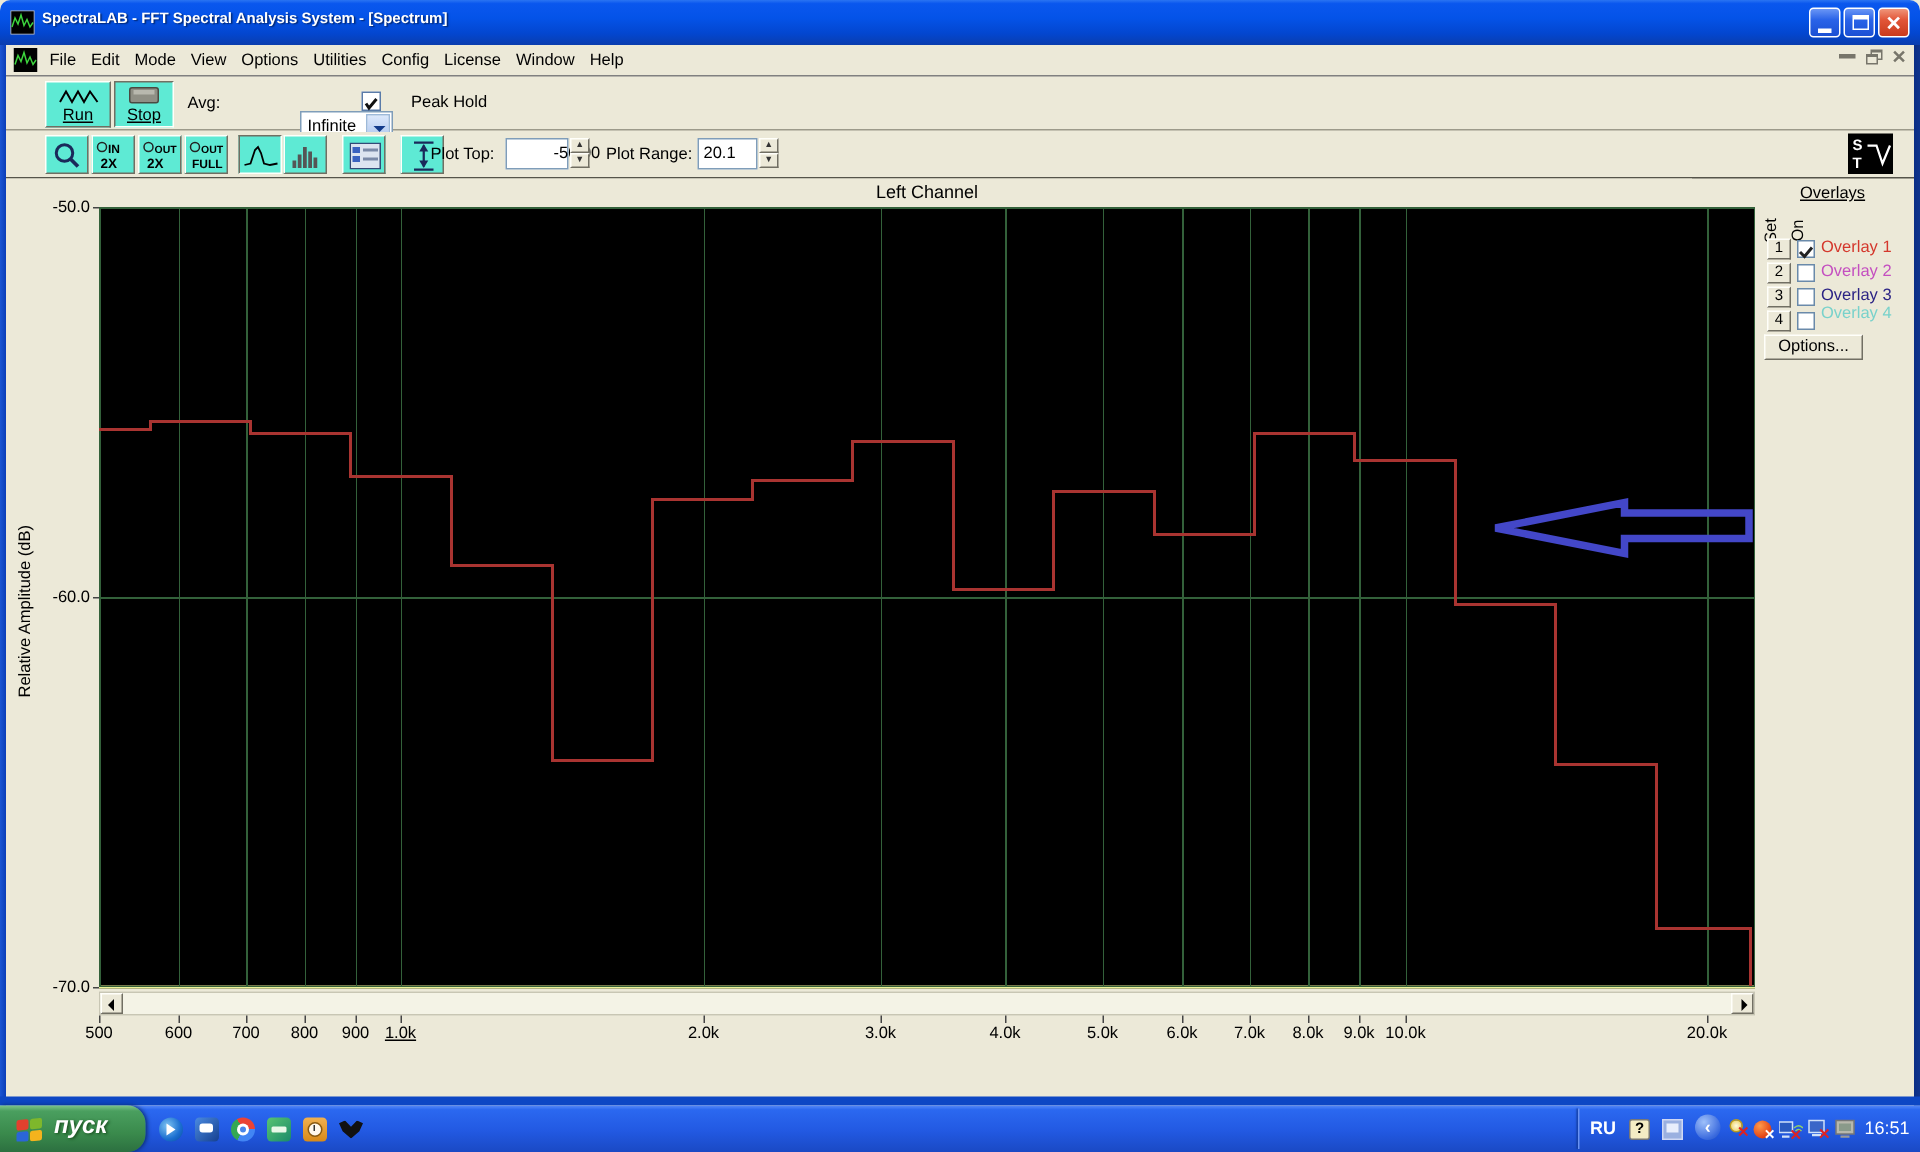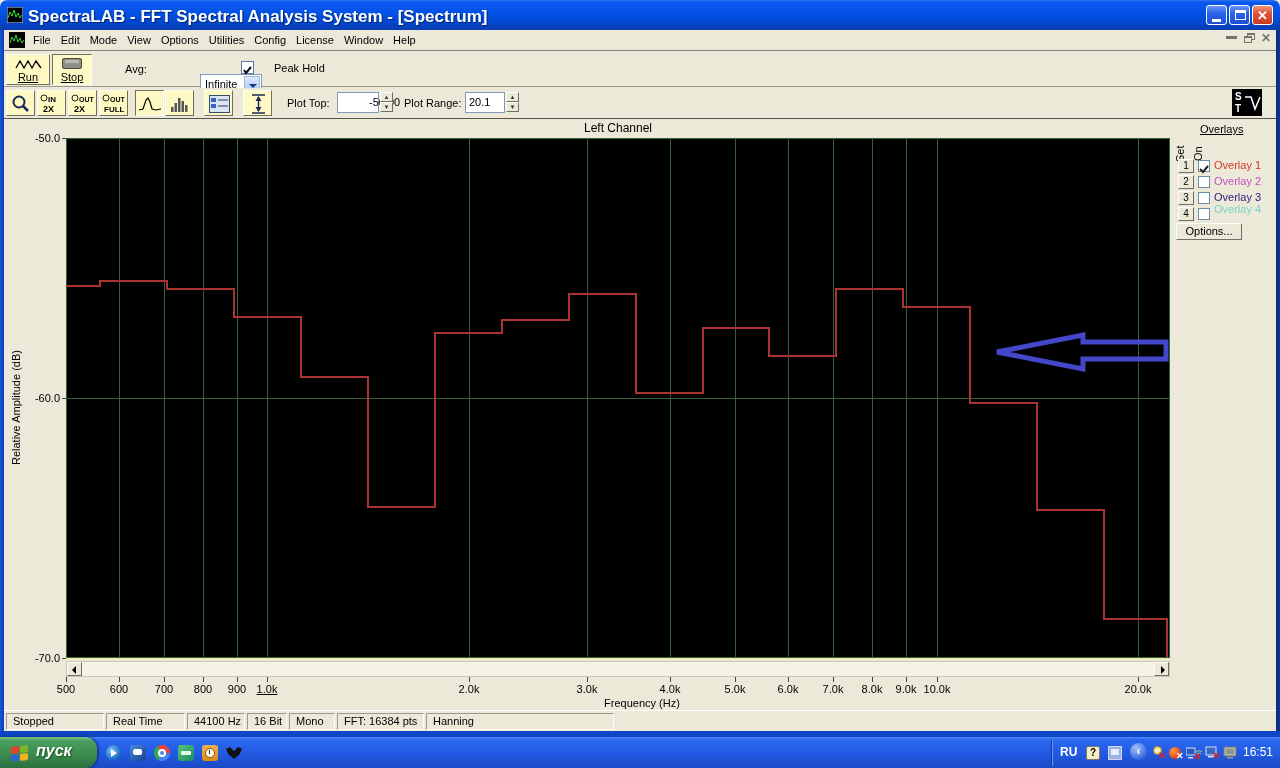--- a/index.html
+++ b/index.html
@@ -5,36 +5,36 @@
 * { margin:0; padding:0; box-sizing:border-box; }
 body { font-family:"Liberation Sans",sans-serif; }
 #desktop { position:relative; width:1280px; height:768px; overflow:hidden; background:#ece9d8; }
 .abs { position:absolute; }
 .txt { font-size:11px; color:#000; white-space:nowrap; }
 
 
 #titlebar { left:0; top:0; width:1280px; height:30px;
   background:linear-gradient(180deg,#2a74f2 0%,#0a57ee 8%,#0453e8 40%,#0346cf 75%,#0a3dae 100%);
   border-radius:7px 7px 0 0; }
-#title-text { left:28px; top:7px; color:#fff; font-weight:bold; font-size:17px; white-space:nowrap;
+#title-text { left:28px; top:7px; color:#fff; font-weight:bold; font-size:10px; white-space:nowrap;
   text-shadow:1px 1px 1px #00256e; }
 .winbtn { top:5px; width:21px; height:20px; border-radius:3px; border:1px solid #fff;
   background:linear-gradient(180deg,#6a96f5 0%,#2a63e8 40%,#1b50d4 100%); }
 .winbtn .glyph { position:absolute; color:#fff; font-size:11px; font-weight:bold; left:0; top:0; width:100%; height:100%; }
 #btn-close { background:linear-gradient(180deg,#f09579 0%,#e25638 40%,#c93a1c 100%); }
 #border-left { left:0; top:30px; width:4px; height:707px; background:linear-gradient(90deg,#1a55d4,#0a3eb8); }
 #border-right { left:1276px; top:30px; width:4px; height:707px; background:linear-gradient(90deg,#0a2d85,#10348d); }
 #border-bottom { left:0; top:731px; width:1280px; height:6px; background:#0d47c4; }
 
 #menubar { left:4px; top:30px; width:1272px; height:21px; background:#ece9d8; border-bottom:1px solid #808080; }
 .menu-item { display:inline-block; padding:3px 5px 0 5px; font-size:11px; height:21px; }
 
 #toolbar1 { left:4px; top:52px; width:1272px; height:35px; background:#ece9d8; border-bottom:1px solid #9c9a8a; }
 #toolbar2 { left:4px; top:88px; width:1272px; height:31px; background:#ece9d8; border-bottom:1px solid #55544a; }
-.tbtn { background:#fef9c3; border:1px solid; border-color:#fffffa #716f63 #716f63 #fffffa; }
+.tbtn { background:#5eead4; border:1px solid; border-color:#fffffa #716f63 #716f63 #fffffa;margin-left:24px; }
 .tbtn.pressed { border-color:#716f63 #fffffa #fffffa #716f63; }
 .field { background:#fff; border:1px solid #7f9db9; font-size:11px; }
 .spin { width:13px; height:20px; }
 .spin .sb { position:absolute; left:0; width:13px; height:10px; background:#ece9d8; border:1px solid; border-color:#fffffa #716f63 #716f63 #fffffa; font-size:6px; text-align:center; line-height:8px; color:#333; }
 
 #client { left:4px; top:119px; width:1124px; height:591px; background:#ece9d8; }
 #plot { position:absolute; left:62px; top:19px; width:1104px; height:521px; background:#000; border-bottom:2px solid #eef39a; }
 #chart-title { left:62px; top:2px; width:1104px; text-align:center; font-size:12px; }
 .ytick { width:40px; text-align:right; font-size:11px; }
 #scrollbar { left:62px; top:542px; width:1104px; height:16px; background:#f4f3e6; border:1px solid #c8c6b4; }
@@ -303,21 +303,20 @@
         <div class="xtick-label" style="left: 829px;">7.0k</div>
         <div class="xtick-mark" style="left: 868px;"></div>
         <div class="xtick-label" style="left: 868px;">8.0k</div>
         <div class="xtick-mark" style="left: 902px;"></div>
         <div class="xtick-label" style="left: 902px;">9.0k</div>
         <div class="xtick-mark" style="left: 933px;"></div>
         <div class="xtick-label" style="left: 933px;">10.0k</div>
         <div class="xtick-mark" style="left: 1134px;"></div>
         <div class="xtick-label" style="left: 1134px;">20.0k</div>
       </div>
-    <div id="xlabel" class="abs">Frequency (Hz)</div>
 
     <div id="overlays" class="abs">
       <div id="overlays-title" class="abs">Overlays</div>
       <svg class="abs" style="left:4px;top:18px;" width="42" height="26">
         <text transform="rotate(-90 10 25)" x="10" y="25" font-size="11" fill="#000">Set</text>
         <text transform="rotate(-90 28 24)" x="28" y="24" font-size="11" fill="#000">On</text>
       </svg>
       <div id="overlay-rows">
           <div class="ov-num" style="top: 40px;">1</div>
           <div class="ov-check" style="top: 41px;"><svg width="10" height="10">
@@ -331,29 +330,20 @@
           <div class="ov-check" style="top: 73px;"></div>
           <div class="ov-label" style="top: 72px; color: rgb(43, 35, 132);">Overlay 3</div>
           <div class="ov-num" style="top: 88px;">4</div>
           <div class="ov-check" style="top: 89px;"></div>
           <div class="ov-label" style="top: 84px; color: rgb(121, 210, 203); text-align: right;">Overlay 4</div>
         </div>
       <div id="options-btn" class="abs">Options...</div>
     </div>
   </div>
 
-  <div id="statusbar" class="abs">
-      <div class="status-cell" style="left: 2px; width: 98px;">Stopped</div>
-      <div class="status-cell" style="left: 102px; width: 79px;">Real Time</div>
-      <div class="status-cell" style="left: 183px; width: 58px;">44100 Hz</div>
-      <div class="status-cell" style="left: 243px; width: 40px;">16 Bit</div>
-      <div class="status-cell" style="left: 285px; width: 46px;">Mono</div>
-      <div class="status-cell" style="left: 333px; width: 87px;">FFT: 16384 pts</div>
-      <div class="status-cell" style="left: 422px; width: 188px;">Hanning</div>
-    </div>
 
   <div id="taskbar" class="abs">
     <div id="startbtn" class="abs">
       <svg class="abs" style="left:10px;top:7px;" width="20" height="17">
         <g transform="skewY(-6)">
             <rect x="1" y="3" width="8" height="7" rx="1.5" fill="#e3402e"></rect>
             <rect x="10" y="3" width="8" height="7" rx="1.5" fill="#7eb72c"></rect>
             <rect x="1" y="11" width="8" height="7" rx="1.5" fill="#2a66d8"></rect>
             <rect x="10" y="11" width="8" height="7" rx="1.5" fill="#f4b31d"></rect>
           </g>

